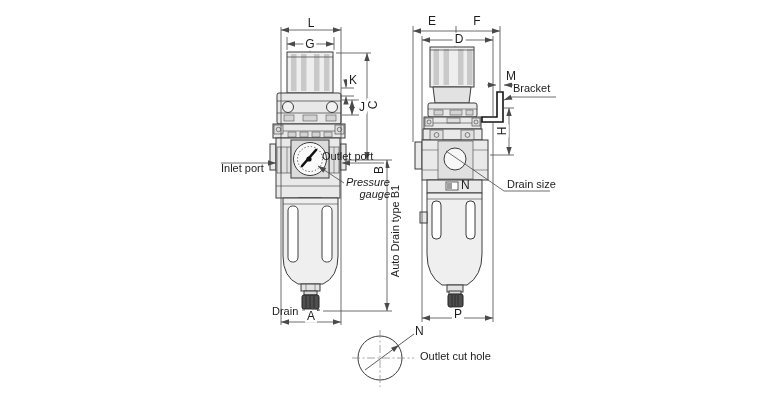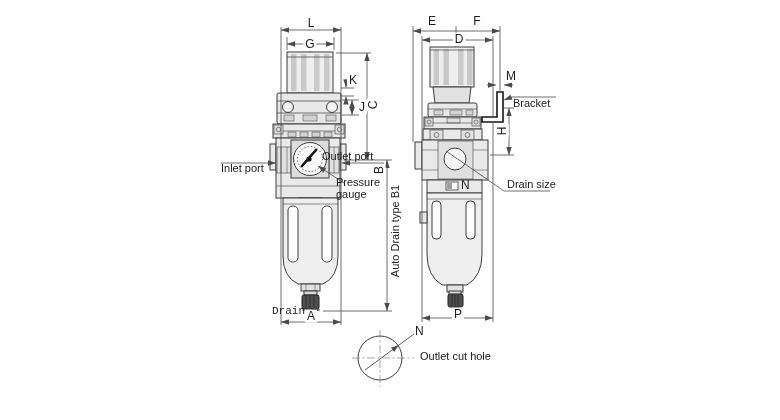--- a/index.html
+++ b/index.html
@@ -4,21 +4,21 @@
 <style>
   html,body{margin:0;padding:0;background:#fff;}
   #stage{position:relative;width:780px;height:420px;background:#ffffff;overflow:hidden;
          font-family:"Liberation Sans",sans-serif;}
   #stage svg{position:absolute;left:0;top:0;}
   .lbl{position:absolute;font-size:11px;color:#1c1c1c;white-space:nowrap;line-height:1.05;}
   .dim{font-size:12px;}
   .ctr{transform:translate(-50%,-50%);}
   .rot{transform:translate(-50%,-50%) rotate(-90deg);}
   .bg{background:#ffffff;padding:0 2px;}
-  .wrap{white-space:normal;text-align:left;}
+  .wrap{white-space:normal;text-align:right;font-style:italic;}
 </style>
 </head>
 <body>
 
 <div id="stage">
 
 <svg width="780" height="420" viewBox="0 0 780 420">
   <defs>
     <marker id="ah" markerUnits="userSpaceOnUse" markerWidth="9" markerHeight="7" viewBox="0 0 9 7" refX="8.5" refY="3.5" orient="auto-start-reverse">
       <path d="M0.5,0.8 L8.5,3.5 L0.5,6.2 Z" fill="#4a4a4a"></path>
@@ -239,28 +239,28 @@
 <span class="lbl dim ctr bg" style="left:353px;top:80px;">K</span>
 <span class="lbl dim ctr bg" style="left:362px;top:107px;">J</span>
 <span class="lbl dim rot bg" style="left:373px;top:105px;">C</span>
 <span class="lbl dim rot bg" style="left:379px;top:170px;">B</span>
 <span class="lbl dim ctr bg" style="left:311px;top:316px;">A</span>
 <span class="lbl rot" style="left:396px;top:231px;">Auto Drain type B1</span>
 
 <span class="lbl" style="left:221px;top:151px;margin-top:12px;">Inlet port</span>
 <span class="lbl" style="left:322px;top:151px;">Outlet port</span>
 <span class="lbl wrap" style="left:336px;top:177px;width:54px;">Pressure gauge</span>
-<span class="lbl" style="left:272px;top:306px;font-family:Liberation Mono, monospace;">Drain</span>
+<span class="lbl" style="left:272px;top:306px;">Drain</span>
 
 <span class="lbl dim ctr" style="left:432px;top:21px;">E</span>
 <span class="lbl dim ctr" style="left:477px;top:21px;">F</span>
 <span class="lbl dim ctr bg" style="left:459px;top:39px;">D</span>
 <span class="lbl dim ctr bg" style="left:511px;top:76px;">M</span>
 <span class="lbl dim rot bg" style="left:502px;top:131px;">H</span>
 <span class="lbl dim" style="left:461px;top:179px;">N</span>
 <span class="lbl dim ctr bg" style="left:458px;top:314px;">P</span>
-<span class="lbl" style="left:513px;top:98px;text-align:right;">Bracket</span>
+<span class="lbl" style="left:513px;top:83px;text-align:right;">Bracket</span>
 <span class="lbl" style="left:507px;top:179px;">Drain size</span>
 
 <span class="lbl dim" style="left:415px;top:325px;">N</span>
 <span class="lbl" style="left:420px;top:351px;">Outlet cut hole</span>
 
 </div>
 
 </body></html>

